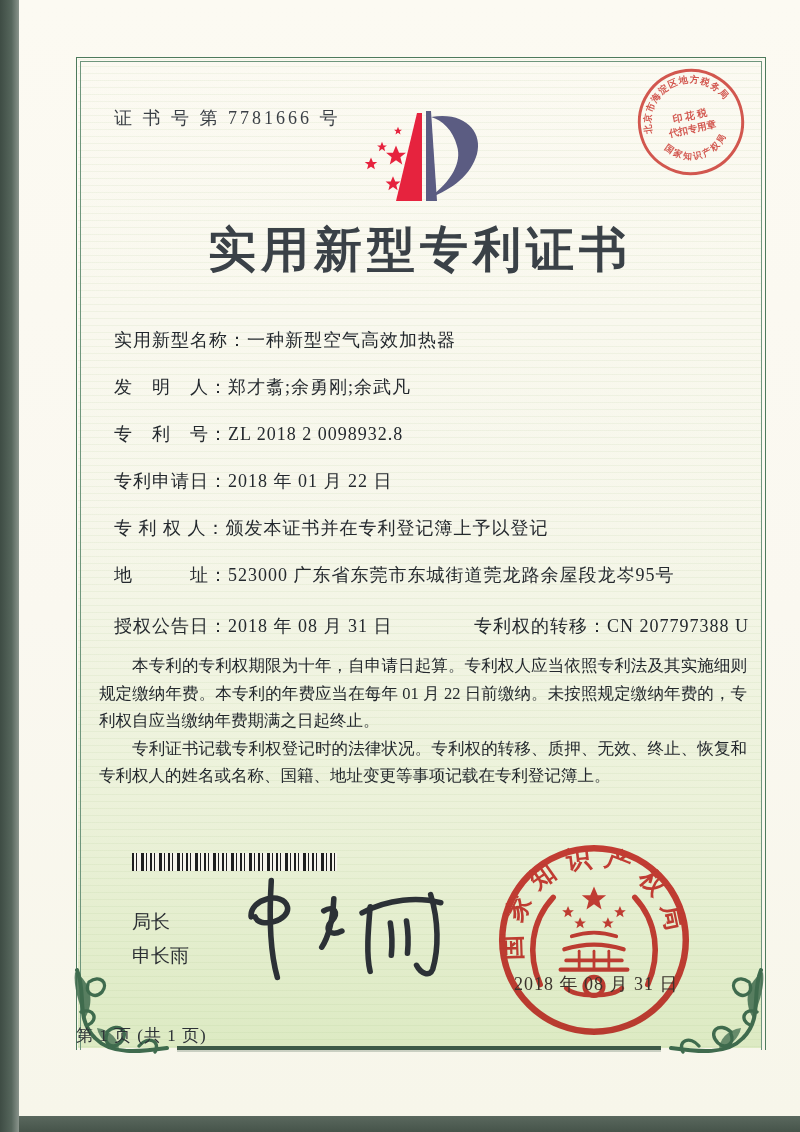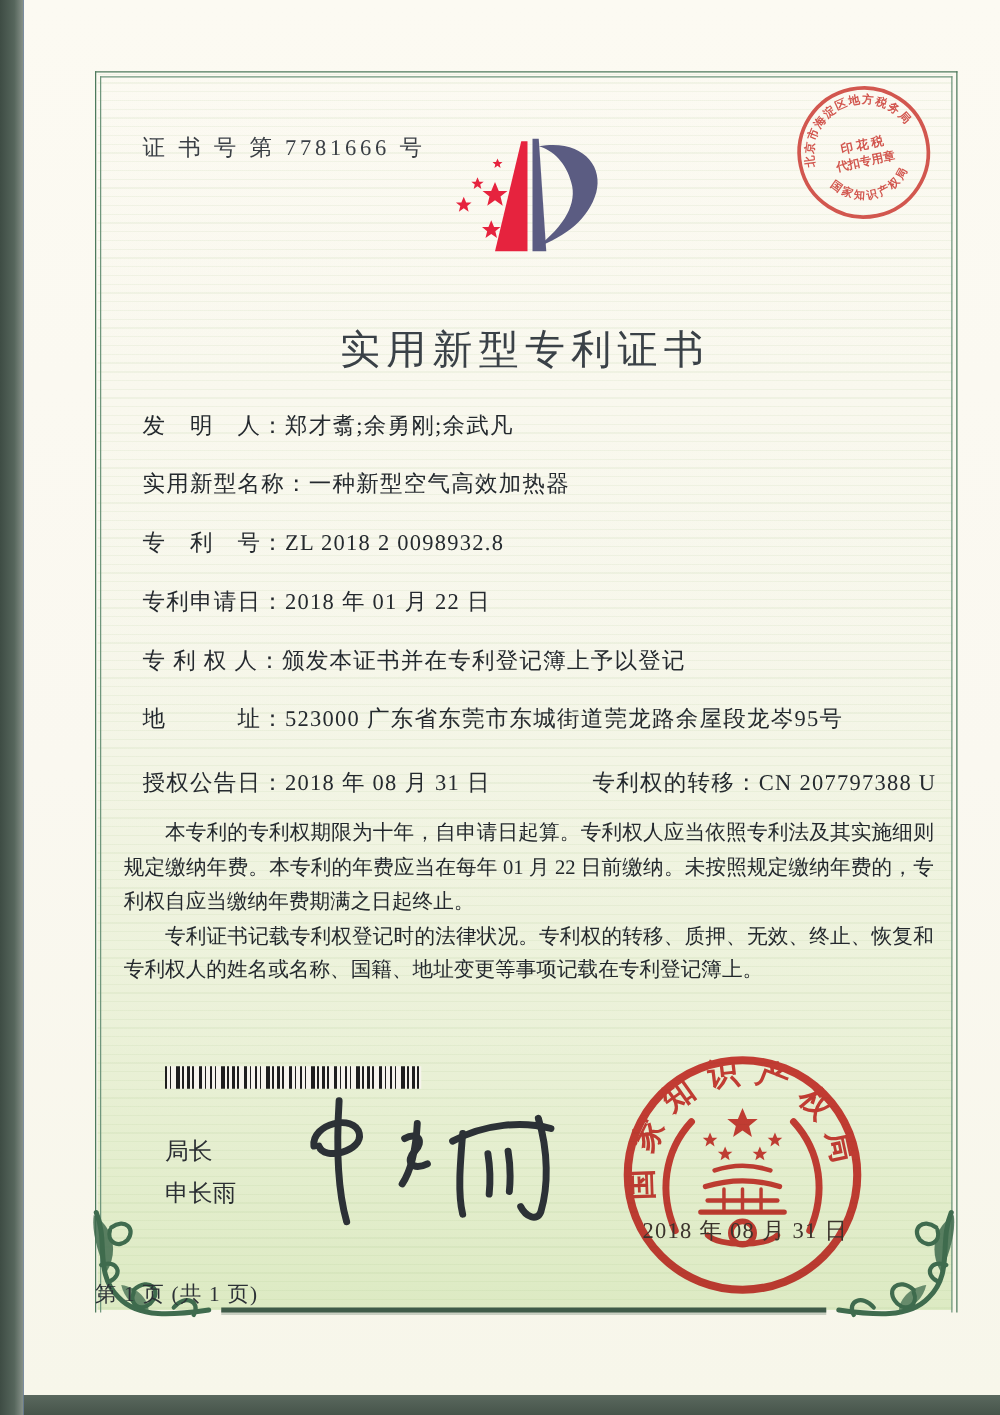--- a/index.html
+++ b/index.html
@@ -25,21 +25,21 @@
     background:#3f5b49;box-shadow:0 2px 0 rgba(63,91,73,0.25);}
   .corner{position:absolute;top:966px;width:118px;height:96px;}
   .corner.left{left:48px;}
   .corner.right{left:634px;transform:scaleX(-1);}
   
   .cert-no{position:absolute;left:95px;top:106px;font-size:18px;letter-spacing:3px;color:#3a3f45;}
   .logo{position:absolute;left:330px;top:104px;width:150px;height:106px;}
   .tax-stamp{position:absolute;left:613px;top:63px;width:118px;height:118px;
     transform:rotate(-12deg);opacity:.92;}
   .title{position:absolute;left:57px;top:218px;width:688px;text-align:center;
-    font-size:32px;font-weight:normal;letter-spacing:5px;color:#3a4147;margin-top:40px;}
+    font-size:48px;font-weight:bold;letter-spacing:5px;color:#3a4147;}
   .fields{position:absolute;left:95px;top:328px;width:620px;}
   .frow{position:relative;height:47px;font-size:18px;color:#24292e;letter-spacing:1px;white-space:nowrap;}
   .frow .lab{color:#24292e;}
   .grant-row{position:absolute;left:95px;top:614px;width:640px;font-size:18px;color:#24292e;letter-spacing:1px;}
   .grant-no{position:absolute;left:360px;top:0;}
   .body-text{position:absolute;left:80px;top:652px;width:648px;font-size:16.5px;
     line-height:27.5px;color:#23282d;text-align:justify;}
   .body-text p{margin:0;text-indent:2em;}
   .barcode{position:absolute;left:113px;top:853px;width:205px;height:18px;
     background:repeating-linear-gradient(90deg,
@@ -118,24 +118,24 @@
         <textPath href="#taxBottom" startOffset="2">国家知识产权局</textPath>
       </text>
       <text x="80" y="76" text-anchor="middle" font-size="13.5" fill="#cf4a42" font-weight="bold">印 花 税</text>
       <text x="80" y="94" text-anchor="middle" font-size="13" fill="#cf4a42" font-weight="bold">代扣专用章</text>
     </svg>
 
     <div class="title">实用新型专利证书</div>
 
     <div class="fields">
       <div class="frow">
+        <span class="lab">实用新型名称：</span><span>一种新型空气高效加热器</span>
+      </div>
+      <div class="frow">
         <span class="lab">发　明　人：</span><span>郑才翥;余勇刚;余武凡</span>
-      </div>
-      <div class="frow">
-        <span class="lab">实用新型名称：</span><span>一种新型空气高效加热器</span>
       </div>
       <div class="frow">
         <span class="lab">专　利　号：</span><span>ZL 2018 2 0098932.8</span>
       </div>
       <div class="frow">
         <span class="lab">专利申请日：</span><span>2018 年 01 月 22 日</span>
       </div>
       <div class="frow">
         <span class="lab">专 利 权 人：</span><span>颁发本证书并在专利登记簿上予以登记</span>
       </div>

